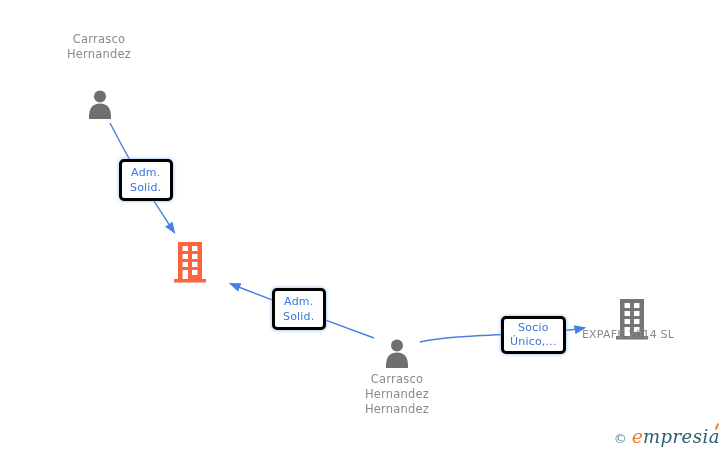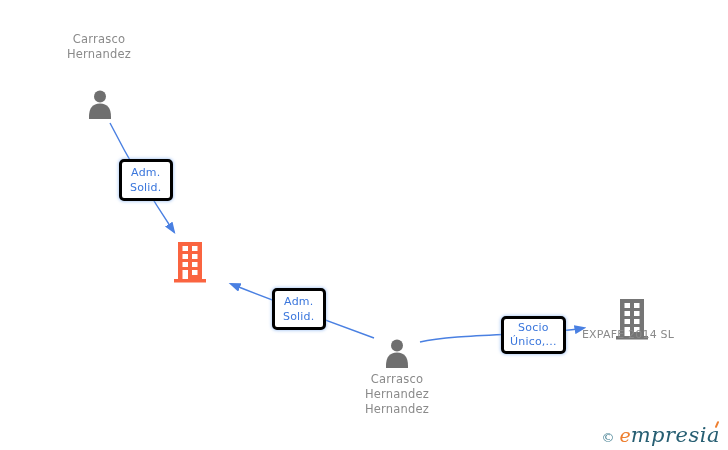--- a/index.html
+++ b/index.html
@@ -32,21 +32,21 @@
   .edge-label span { display:block; white-space:nowrap; }
   .edge-label.small { line-height:14px; padding:2px 6px; }
 
   .logo {
     position:absolute; right:4px; bottom:3px; z-index:4;
     display:flex; align-items:baseline; cursor:pointer;
   }
   .logo .copy { color:#4b8496; font-size:13px; margin-right:5px; font-family:"DejaVu Sans",sans-serif; }
   .logo .brand { font-family:"DejaVu Serif","Liberation Serif",serif; font-style:italic; position:relative; }
   .logo .brand .initial { color:#ee7f2f; font-size:19px; }
-  .logo .brand .rest { color:#265e72; font-size:21px; letter-spacing:.5px; }
+  .logo .brand .rest { color:#265e72; font-size:18px; letter-spacing:.5px; }
   .logo .brand .accent {
     position:absolute; right:2px; top:-2px; width:2px; height:7px;
     background:#ee7f2f; transform:rotate(24deg); border-radius:1px;
   }
 </style>
 </head>
 <body>
 
 <div class="canvas">
 

